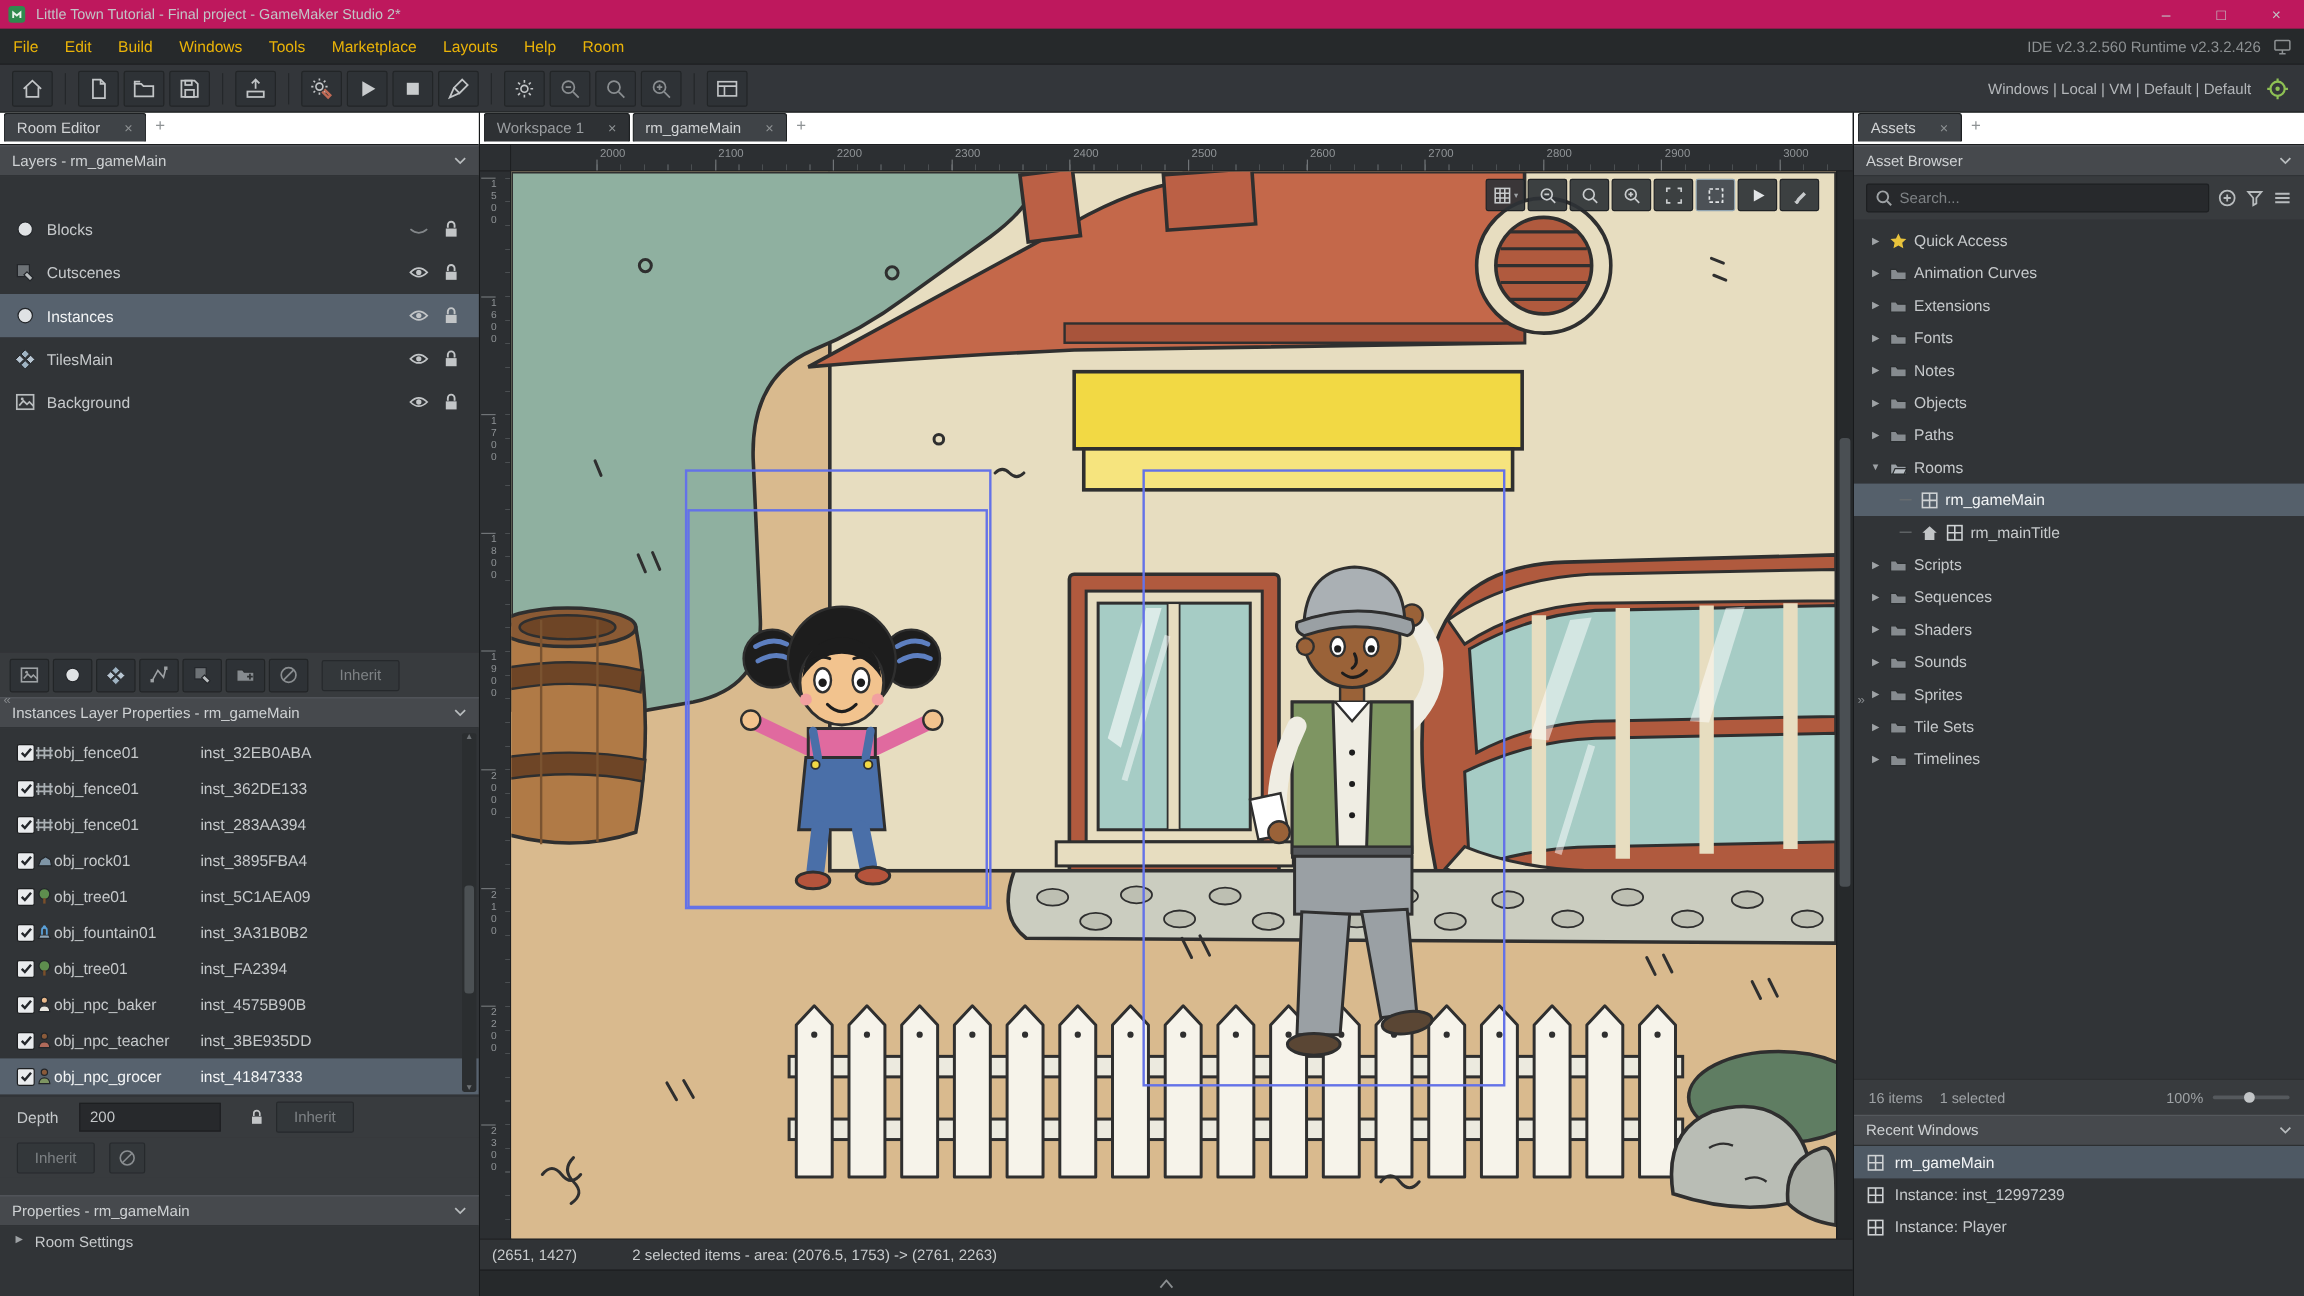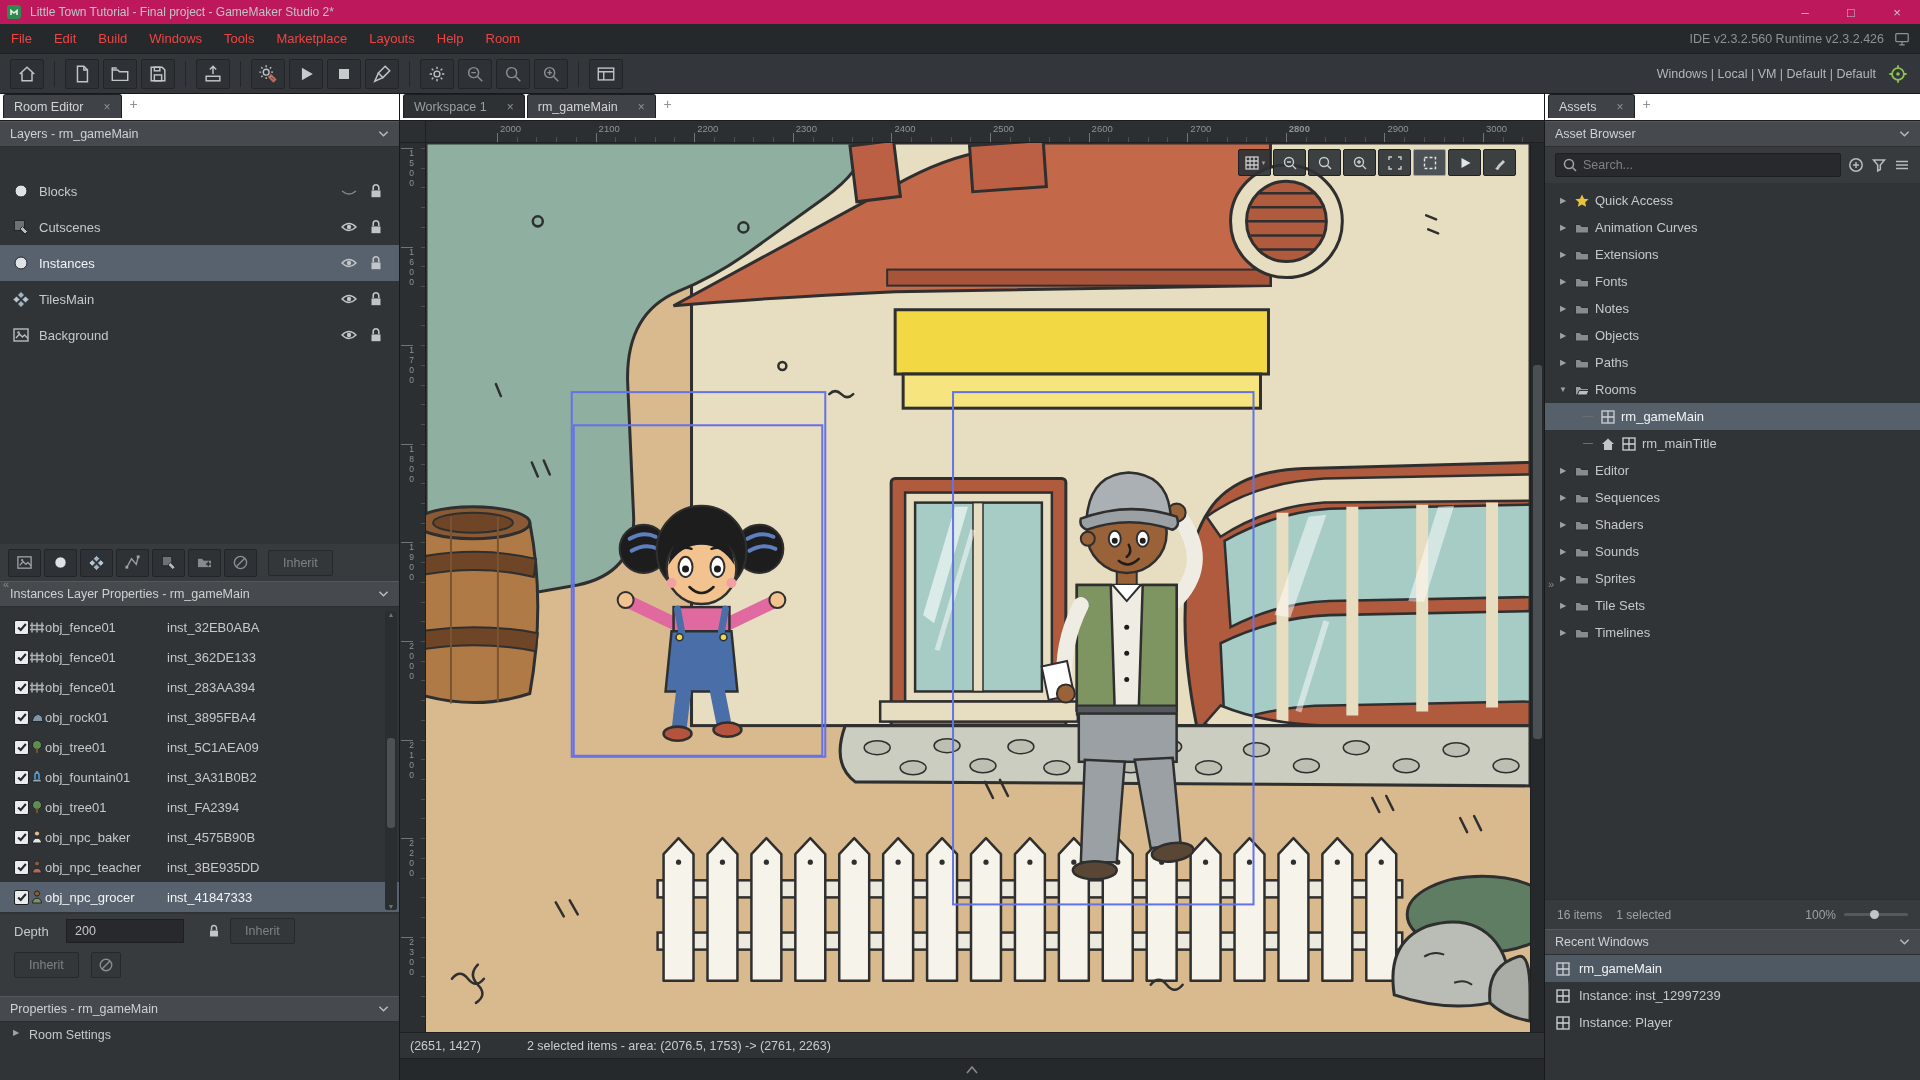--- a/index.html
+++ b/index.html
@@ -9,21 +9,21 @@
 
   
   .titlebar { height:24px; background:#be185d; display:flex; align-items:center; padding-left:6px; font-size:12px; color:#c2c5c7; }
   .app-icon { width:16px; height:16px; margin-right:8px; display:inline-flex; }
   .win-controls { margin-left:auto; display:flex; height:100%; }
   .win-btn { width:46px; height:100%; display:flex; align-items:center; justify-content:center; color:#c2c5c7; font-size:13px; }
 
   
   .menubar { height:30px; background:#26292b; display:flex; align-items:center; font-size:13px; border-bottom:1px solid #1d1f21; }
   .menu-items { display:flex; height:100%; }
-  .menu-item { padding:0 11px; display:flex; align-items:center; color:#ef4444; }
+  .menu-item { padding:0 11px; display:flex; align-items:center; color:#eab308; }
   .menubar-right { margin-left:auto; display:flex; align-items:center; gap:10px; padding-right:10px; color:#8e9294; font-size:12.5px; }
 
   
   .toolbar { height:40px; background:#33363a; display:flex; align-items:center; padding:0 8px; border-bottom:1px solid #17191b; }
   .tb-btn { width:34px; height:30px; background:#2e3236; border:1px solid #222527; border-radius:2px; margin:0 2px; display:flex; align-items:center; justify-content:center; }
   .tb-btn svg { width:20px; height:20px; }
   .tb-sep { width:1px; height:26px; background:#24272a; margin:0 8px; }
   .toolbar-right { margin-left:auto; display:flex; align-items:center; gap:12px; color:#b4b7ba; font-size:12.5px; padding-right:4px; }
 
   
@@ -666,21 +666,21 @@
       <div class="ruler-corner"></div>
       <div class="h-ruler">
           <div class="hr-label" style="left: 71px;">2000</div>
           <div class="hr-label" style="left: 169.6px;">2100</div>
           <div class="hr-label" style="left: 268.2px;">2200</div>
           <div class="hr-label" style="left: 366.8px;">2300</div>
           <div class="hr-label" style="left: 465.4px;">2400</div>
           <div class="hr-label" style="left: 564px;">2500</div>
           <div class="hr-label" style="left: 662.6px;">2600</div>
           <div class="hr-label" style="left: 761.2px;">2700</div>
-          <div class="hr-label" style="left: 859.8px; font-weight: bold;">2800</div>
+          <div class="hr-label" style="left: 859.8px;">2800</div>
           <div class="hr-label" style="left: 958.4px;">2900</div>
           <div class="hr-label" style="left: 1057px;">3000</div>
         </div>
       <div class="hr-pad"></div>
     </div>
 
     <div class="canvas-row">
       <div class="v-ruler">
           <div class="vr-label" style="top: 5px;">1500</div>
           <div class="vr-label" style="top: 103.6px;">1600</div>
@@ -1101,21 +1101,21 @@
           </span>
           <span>rm_mainTitle</span>
         </div>
         <div class="tree-row">
           <span class="tree-arrow">▶</span>
           <span class="icon15">
             <svg viewBox="0 0 16 16">
               <path d="M1.5 4.5h4.5l1.5 2h7v6.5h-13z" fill="#868b8f" stroke="#2b2e30"></path>
             </svg>
           </span>
-          <span>Editor</span>
+          <span>Scripts</span>
         </div>
         <div class="tree-row">
           <span class="tree-arrow">▶</span>
           <span class="icon15">
             <svg viewBox="0 0 16 16">
               <path d="M1.5 4.5h4.5l1.5 2h7v6.5h-13z" fill="#868b8f" stroke="#2b2e30"></path>
             </svg>
           </span>
           <span>Sequences</span>
         </div>

